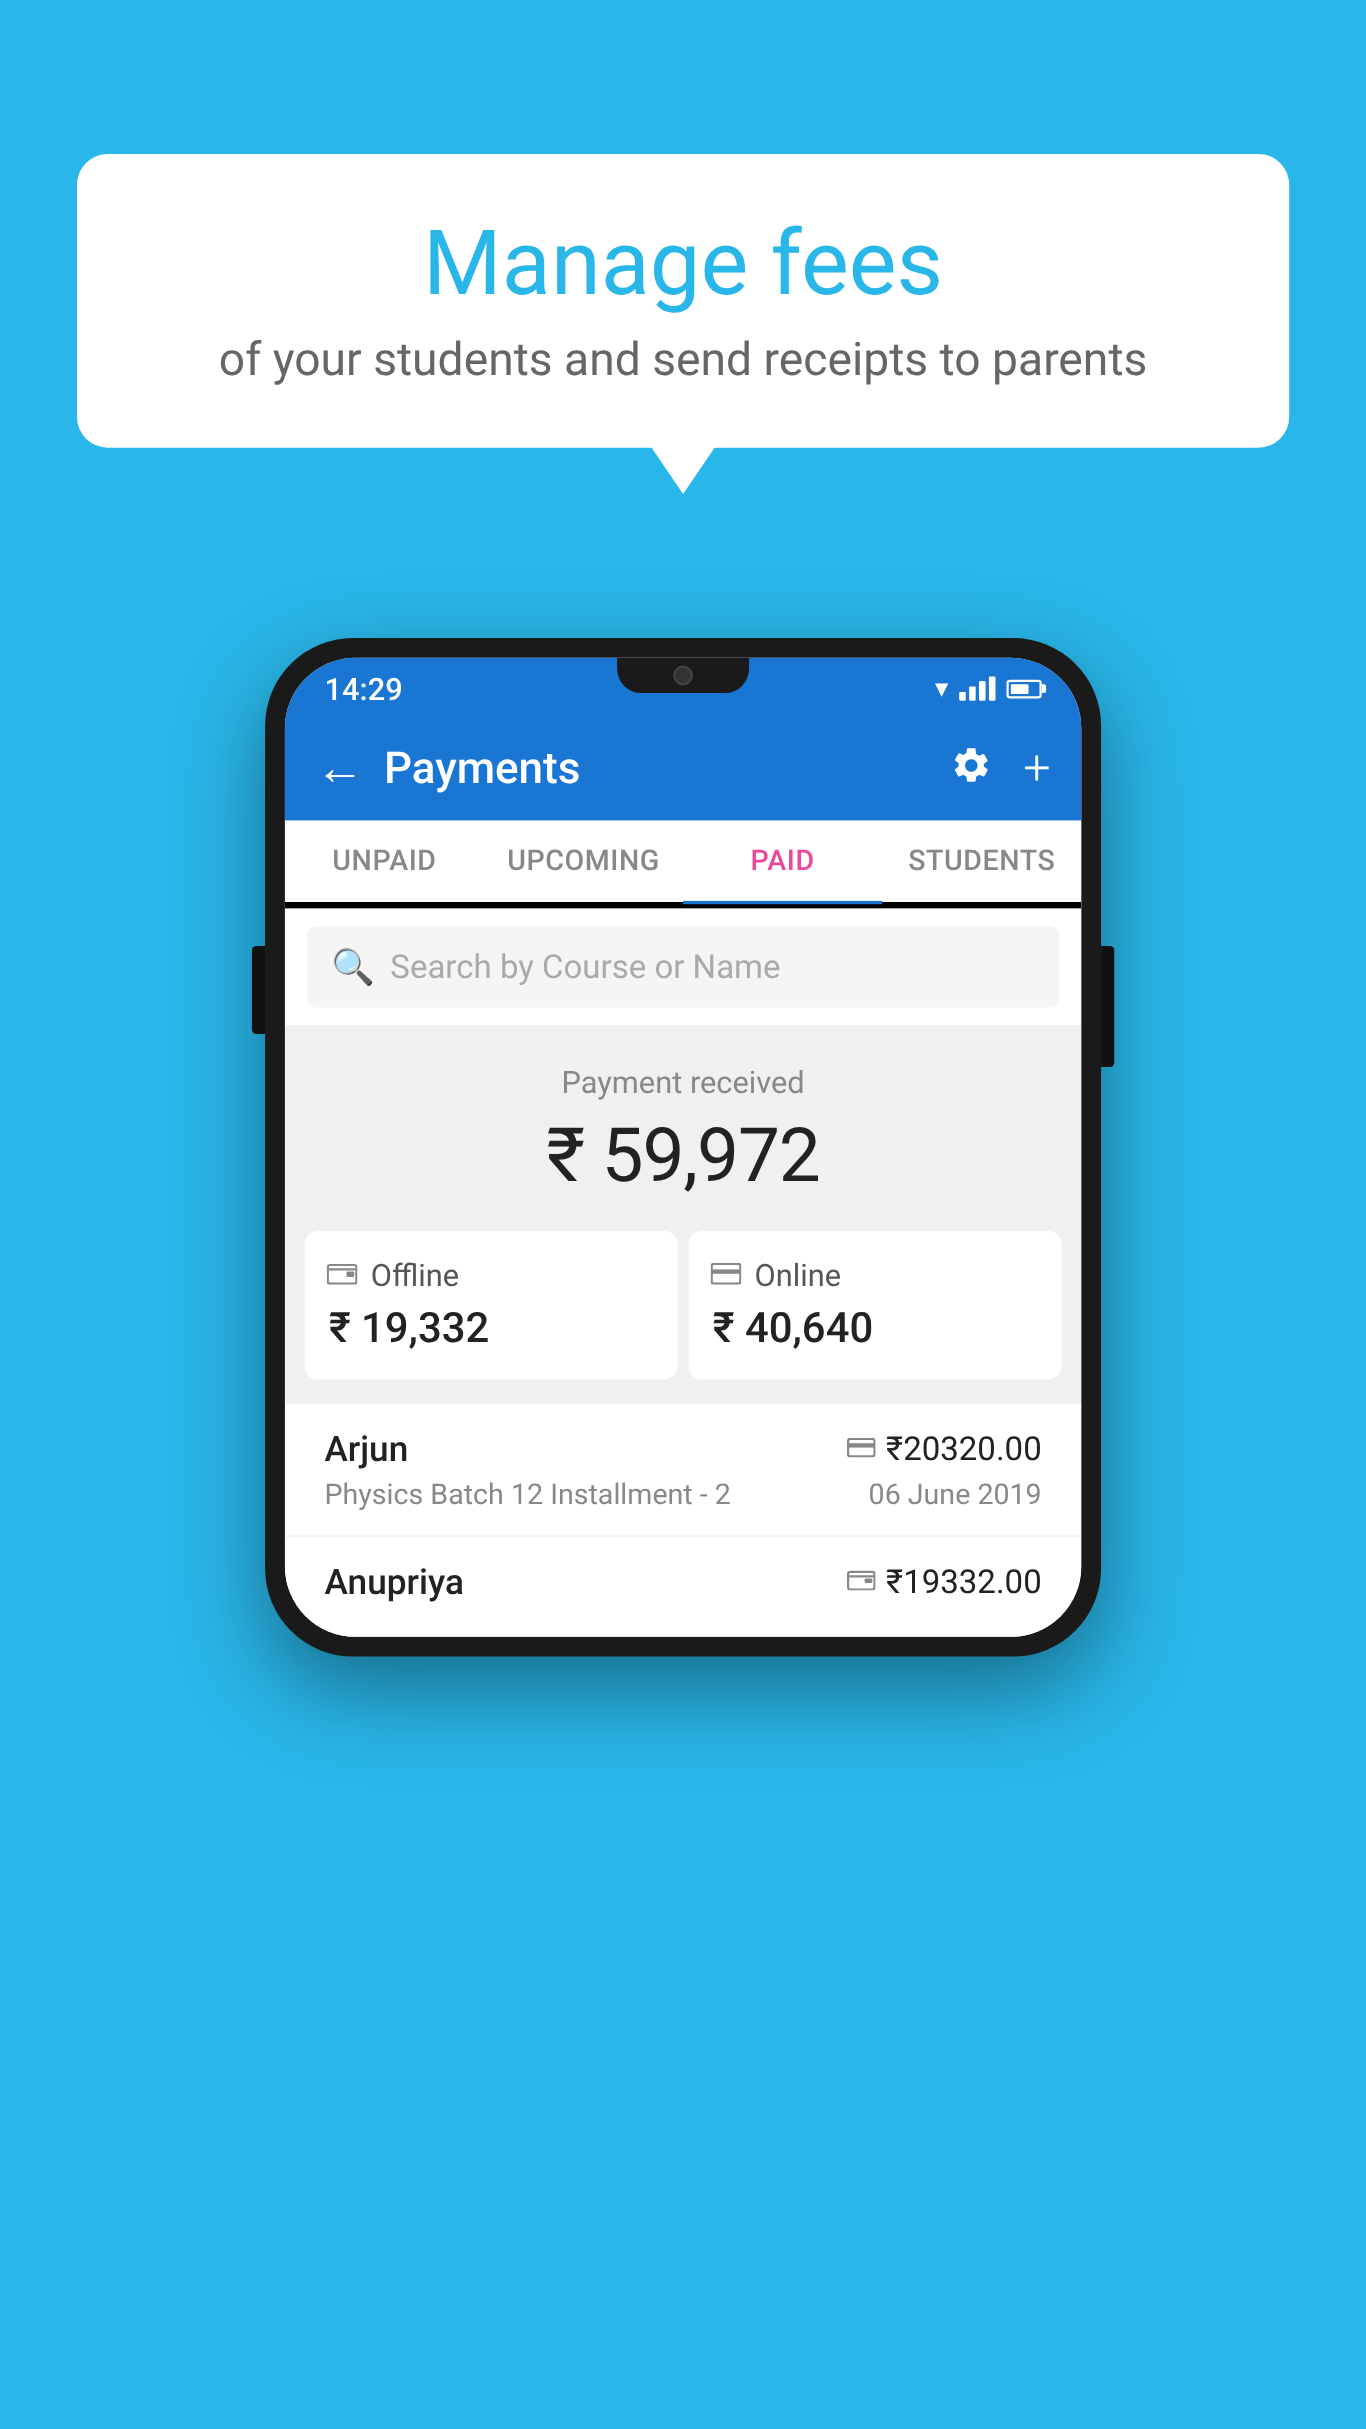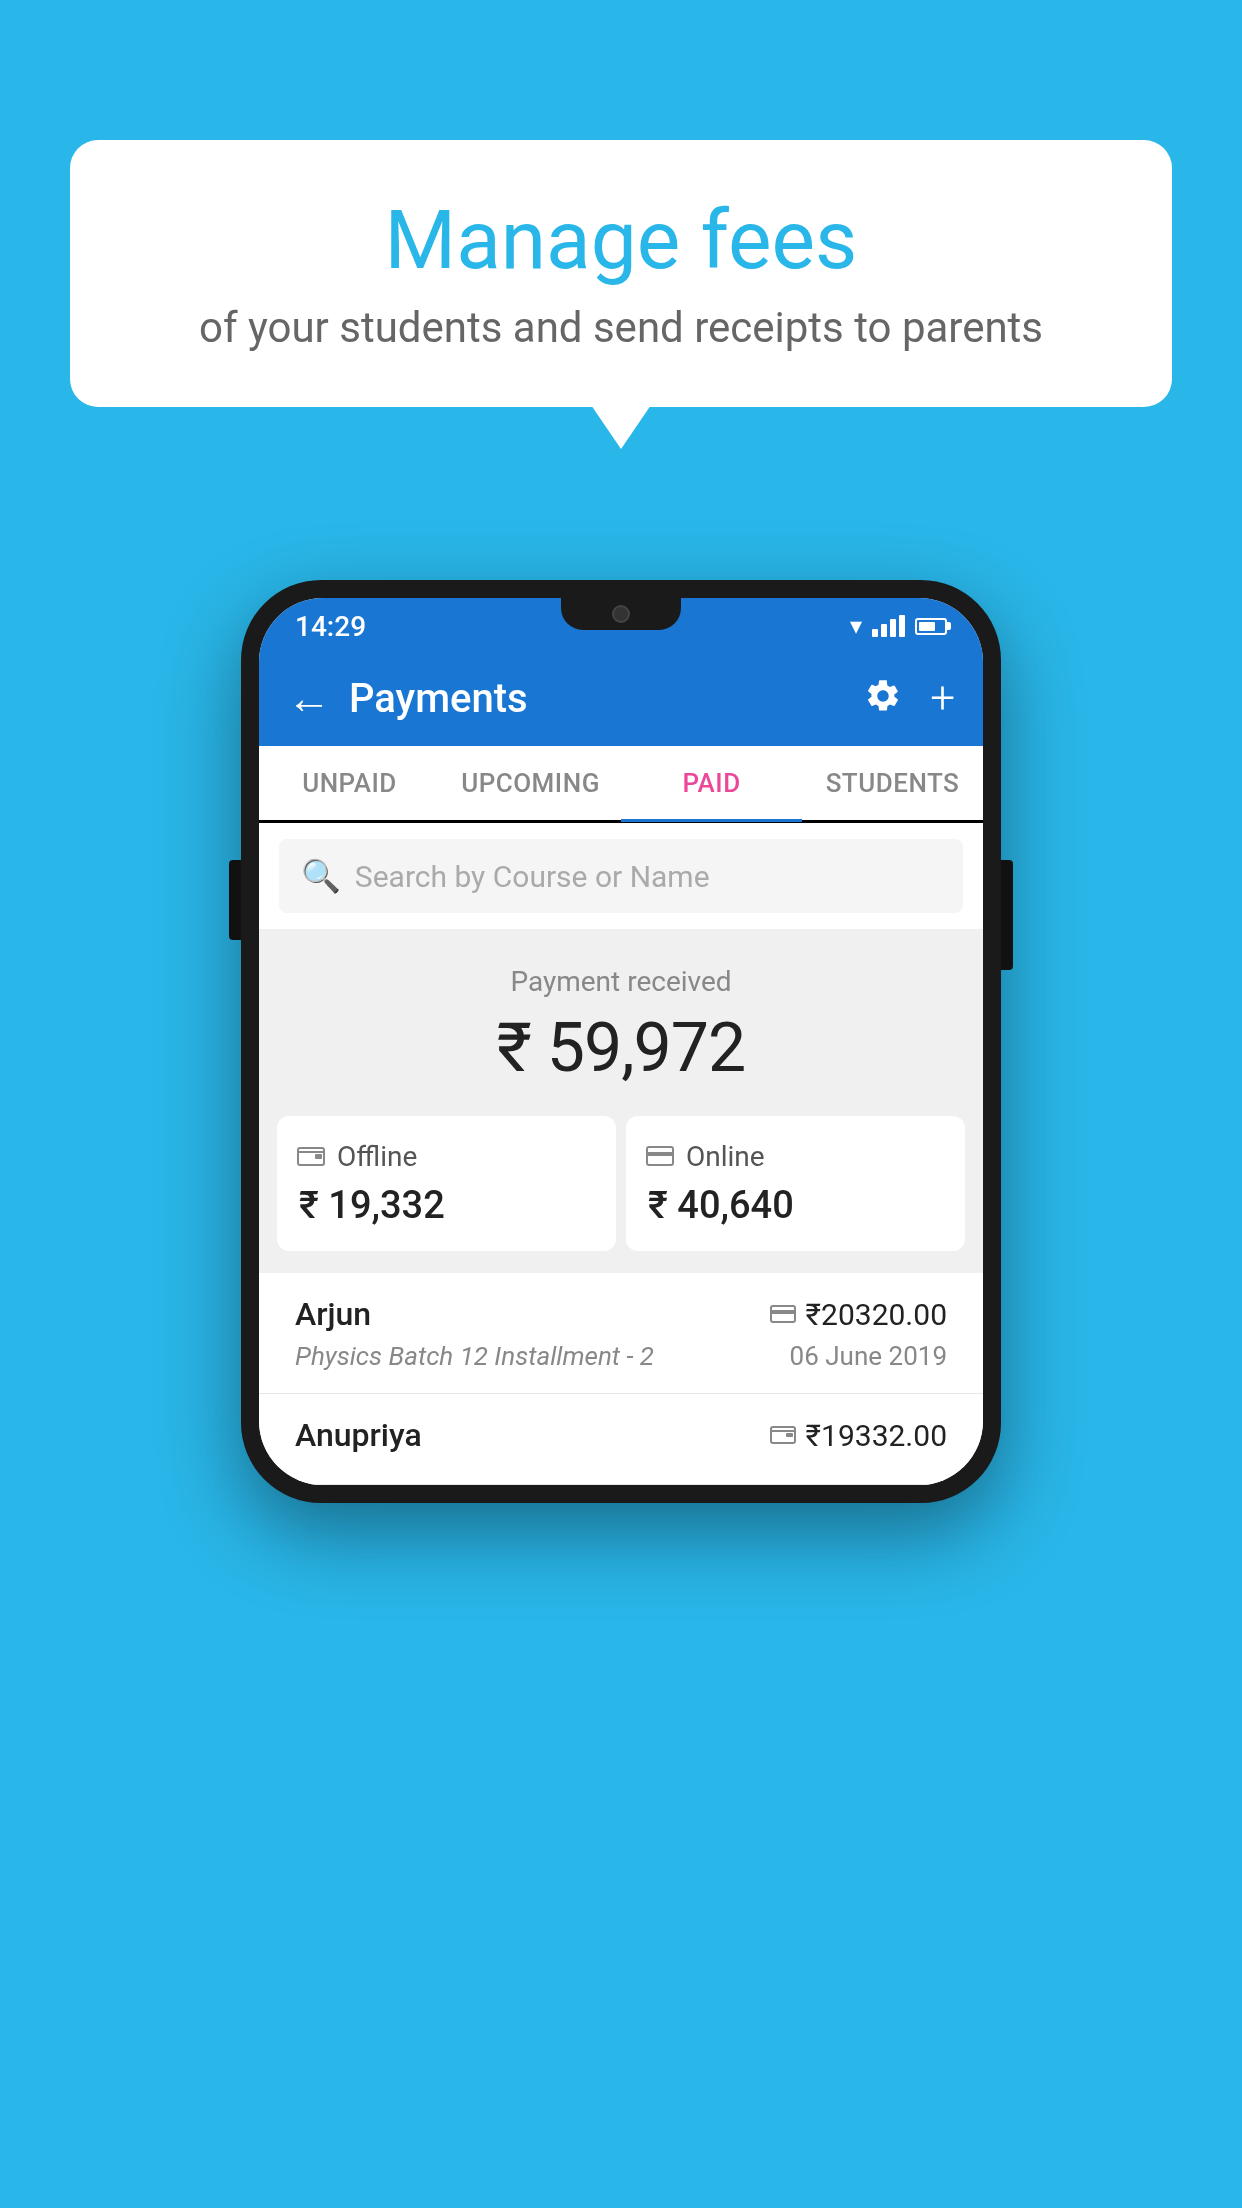--- a/index.html
+++ b/index.html
@@ -225,21 +225,21 @@
     .app-bar-icons {
       display: flex;
       align-items: center;
       gap: 28px;
     }
 
     
     .tabs-container {
       background: white;
       display: flex;
-      border-bottom: 3px solid #000000;
+      border-bottom: 6px solid #000000;
     }
 
     .tab {
       flex: 1;
       text-align: center;
       padding: 22px 0;
       font-size: 26px;
       font-weight: 500;
       color: #888;
       letter-spacing: 0.5px;
@@ -424,21 +424,20 @@
 
     .transaction-row-bottom {
       display: flex;
       justify-content: space-between;
       align-items: center;
     }
 
     .course-info {
       font-size: 26px;
       color: #888;
-      font-style: italic;
     }
 
     .date-info {
       font-size: 26px;
       color: #888;
     }
 
     
     .gear-svg {
       width: 38px;

